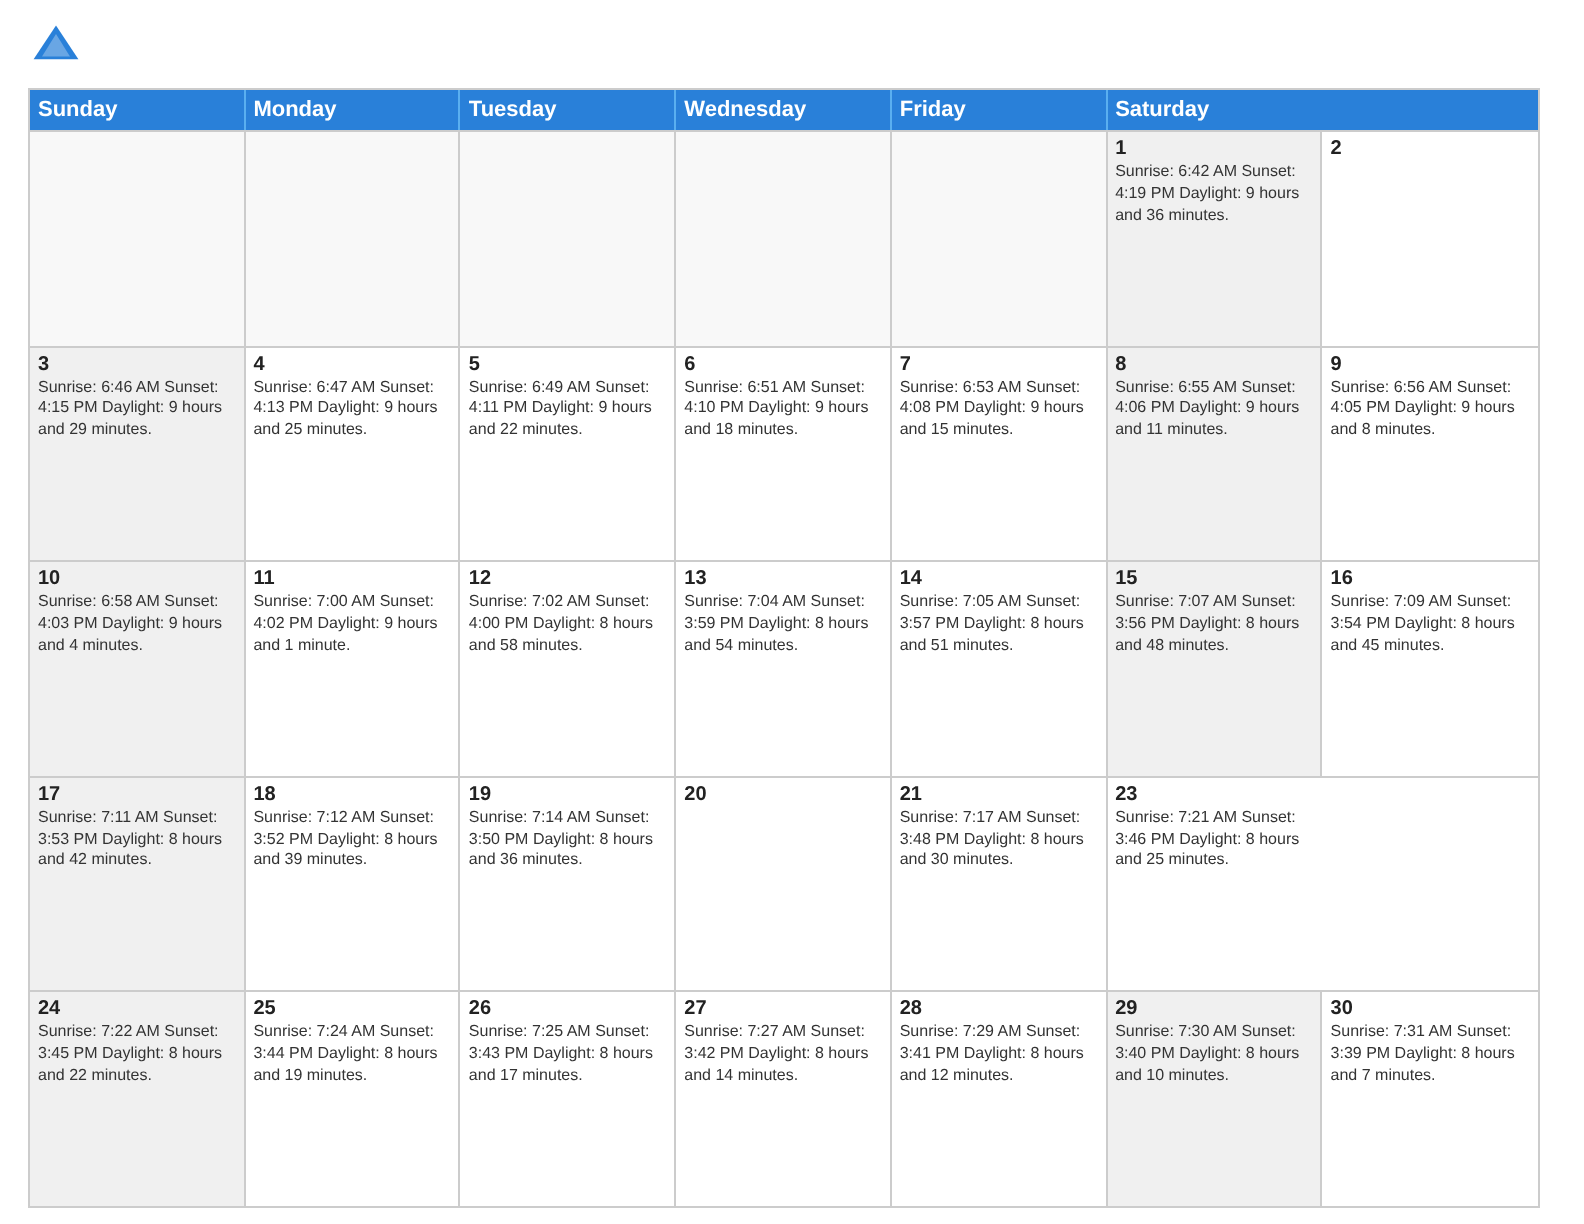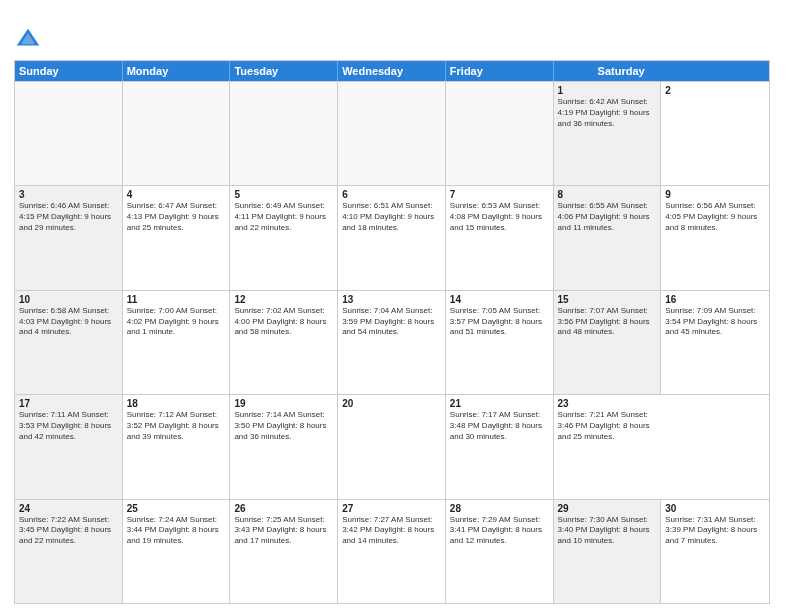--- a/index.html
+++ b/index.html
@@ -6,21 +6,21 @@
     body {
       font-family: Arial, sans-serif;
       background: #fff;
       width: 792px;
       height: 612px;
       overflow: hidden;
     }
     .page {
       width: 784px;
       height: 612px;
-      padding: 26px 14px 8px 14px;
+      padding: 10px 14px 8px 14px;
       display: flex;
       flex-direction: column;
     }
     .header {
       display: flex;
       justify-content: space-between;
       align-items: flex-start;
       margin-bottom: 6px;
     }
     .logo {
@@ -72,21 +72,21 @@
       background: #2980d9;
     }
     .cal-header-cell {
       color: #fff;
       font-size: 11px;
       font-weight: bold;
       padding: 4px 4px;
       text-align: left;
       border-right: 1px solid #5aaff0;
     }
-    .cal-header-cell:last-child { border-right: none; margin-left: 40px; }
+    .cal-header-cell:last-child { border-right: none; }
     .cal-body {
       flex: 1;
       display: flex;
       flex-direction: column;
     }
     .cal-row {
       display: grid;
       grid-template-columns: repeat(7, 1fr);
       flex: 1;
       border-top: 1px solid #ccc;

